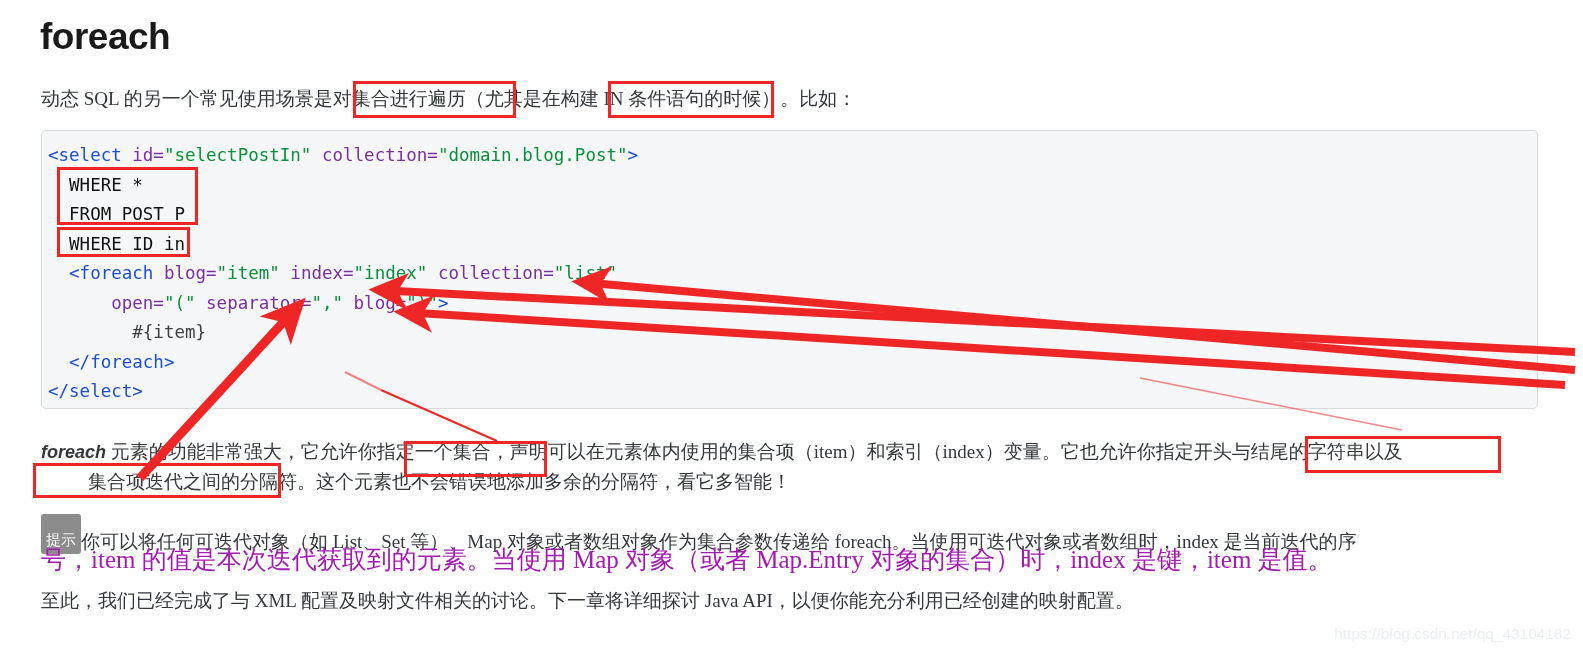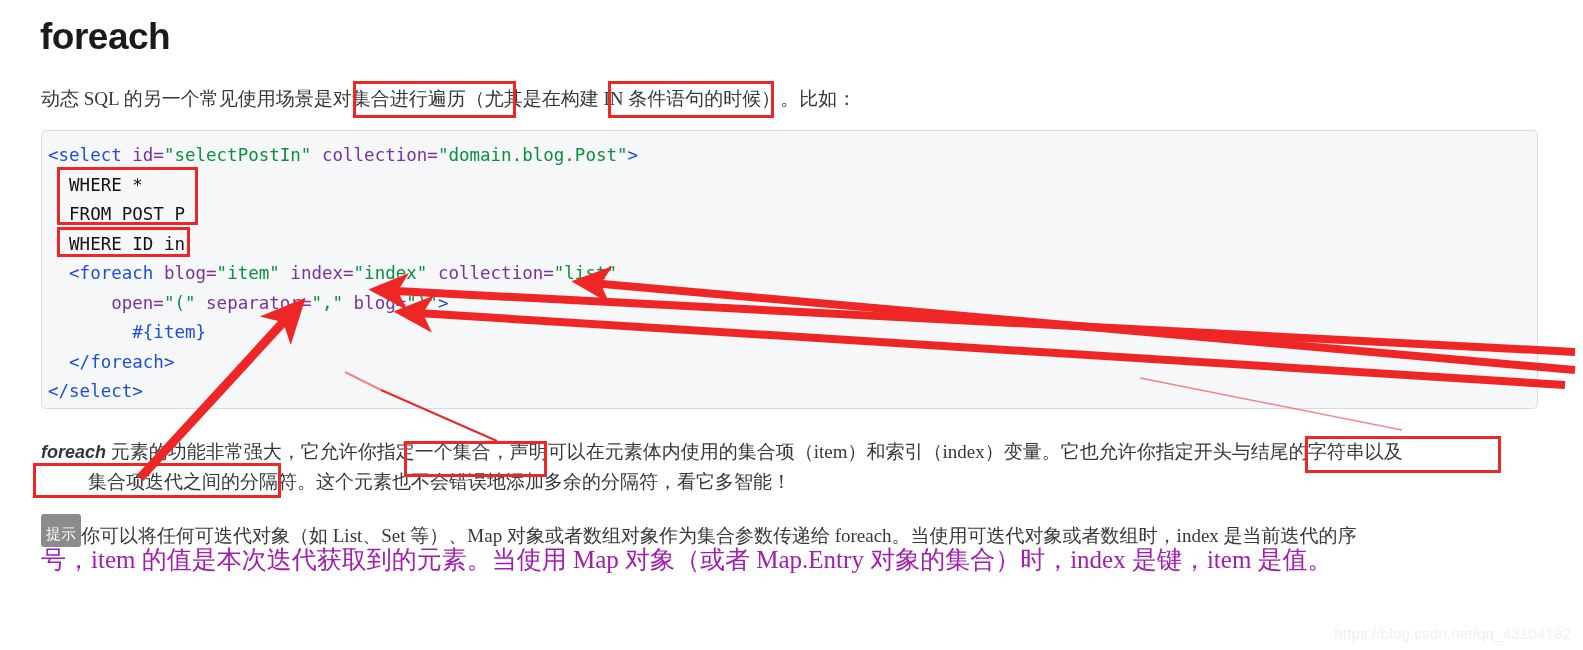--- a/index.html
+++ b/index.html
@@ -52,21 +52,21 @@
     padding: 10px 0 0 6px;
     font-family: "DejaVu Sans Mono", "Liberation Mono", monospace;
     font-size: 17.5px;
     line-height: 29.5px;
     overflow: hidden;
   }
   .code-line { white-space: pre; }
   .tok-tag     { color: #1d4ed8; }
   .tok-attr    { color: #7b2fa0; }
   .tok-str     { color: #0a8f3c; }
-  .tok-plain   { color: #1d4ed8; }
+  .tok-plain   { color: #404040; }
   .tok-sql     { color: #111111; }
 
   
   .code-annot {
     position: absolute;
     left: 833px; top: 182px;
     font-family: "DejaVu Sans Mono", "Liberation Mono", monospace;
     font-size: 22px;
     color: #ef3b3b;
     letter-spacing: 1px;
@@ -96,24 +96,24 @@
     position: absolute;
     left: 41px; top: 514px;
     width: 1500px;
   }
   .tip-badge {
     display: inline-block;
     background: #8c8c8c;
     color: #ffffff;
     font-size: 15px;
     line-height: 21px;
-    padding: 10px 5px 2px 5px;
+    padding: 17px 5px 2px 5px;
     border-radius: 3px;
     vertical-align: 3px;
-    font-family: Liberation Serif, serif;
+    font-family: Liberation Mono, monospace;
   }
   .tip-text {
     font-size: 19px;
     line-height: 30px;
     color: #34383c;
     white-space: nowrap;
     font-family: Liberation Serif, serif;
   }
   .tip-line-2 {
     position: absolute;
@@ -170,20 +170,21 @@
 
   <div class="body-para p-foreach-1"><span class="em-foreach">foreach</span><span> 元素的功能非常强大，它允许你指定一个集合，声明可以在元素体内使用的集合项（item）和索引（index）变量。它也允许你指定开头与结尾的字符串以及</span></div>
 
   <div class="body-para p-foreach-2">集合项迭代之间的分隔符。这个元素也不会错误地添加多余的分隔符，看它多智能！</div>
 
   <div class="tip-block">
     <span class="tip-badge">提示</span><span class="tip-text">你可以将任何可迭代对象（如 List、Set 等）、Map 对象或者数组对象作为集合参数传递给 foreach。当使用可迭代对象或者数组时，index 是当前迭代的序</span>
   </div>
   <div class="tip-line-2">号，item 的值是本次迭代获取到的元素。当使用 Map 对象（或者 Map.Entry 对象的集合）时，index 是键，item 是值。</div>
 
+  <div class="body-para p-final">至此，我们已经完成了与 XML 配置及映射文件相关的讨论。下一章将详细探讨 Java API，以便你能充分利用已经创建的映射配置。</div>
 
   <div class="annot-layer">
     <div id="hl-boxes">
         <div class="hl-box" style="left: 353px; top: 81px; width: 163px; height: 37px; border-color: rgb(239, 38, 38);"></div>
         <div class="hl-box" style="left: 608px; top: 81px; width: 166px; height: 37px; border-color: rgb(239, 38, 38);"></div>
         <div class="hl-box" style="left: 57px; top: 167px; width: 141px; height: 58px; border-color: rgb(239, 38, 38);"></div>
         <div class="hl-box" style="left: 57px; top: 227px; width: 133px; height: 30px; border-color: rgb(239, 38, 38);"></div>
         <div class="hl-box" style="left: 404px; top: 441px; width: 143px; height: 36px; border-color: rgb(239, 38, 38);"></div>
         <div class="hl-box" style="left: 1305px; top: 436px; width: 196px; height: 37px; border-color: rgb(239, 38, 38);"></div>
         <div class="hl-box" style="left: 33px; top: 463px; width: 248px; height: 35px; border-color: rgb(239, 38, 38);"></div>

